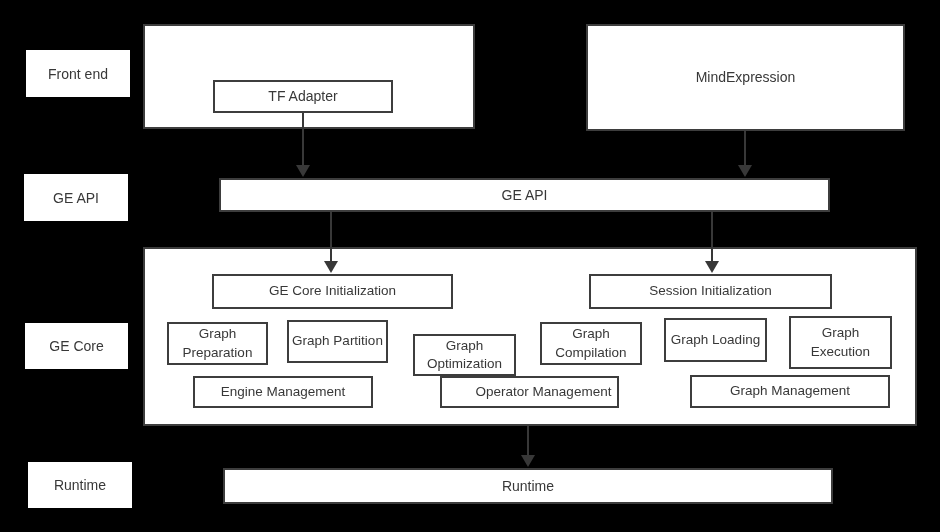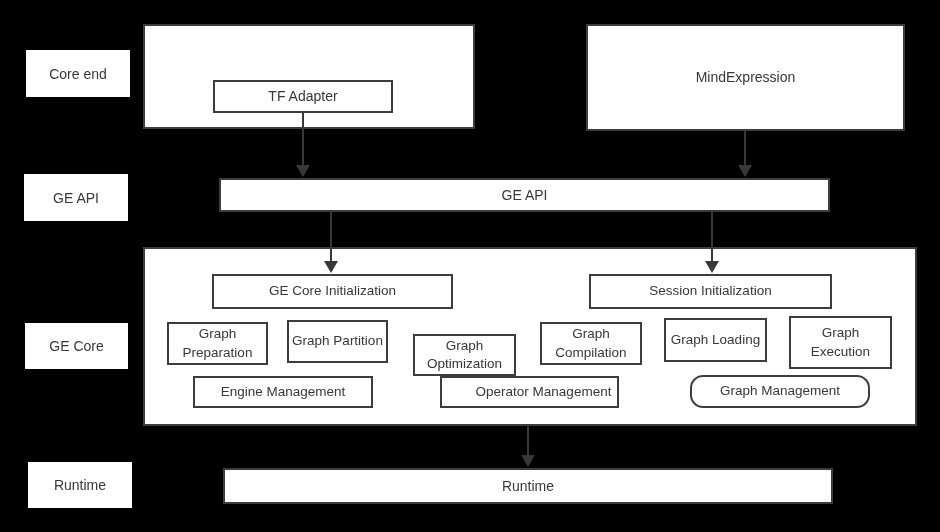--- a/index.html
+++ b/index.html
@@ -74,21 +74,21 @@
 
   #box-graph-preparation  { left: 167px; top: 322px; width: 101px; height: 43px; }
   #box-graph-partition    { left: 287px; top: 320px; width: 101px; height: 43px; }
   #box-graph-optimization { left: 413px; top: 334px; width: 103px; height: 42px; }
   #box-graph-compilation  { left: 540px; top: 322px; width: 102px; height: 43px; }
   #box-graph-loading      { left: 664px; top: 318px; width: 103px; height: 44px; }
   #box-graph-execution    { left: 789px; top: 316px; width: 103px; height: 53px; }
 
   #box-engine-management   { left: 193px; top: 376px; width: 180px; height: 32px; }
   #box-operator-management { left: 440px; top: 376px; width: 179px; height: 32px; padding-left: 28px; }
-  #box-graph-management    { left: 690px; top: 375px; width: 180px; height: 33px; border-radius: 13px; }
+  #box-graph-management    { left: 690px; top: 375px; width: 200px; height: 33px; }
 
   
   .arrow {
     position: absolute;
     width: 14px;
     display: flex;
     flex-direction: column;
     align-items: center;
   }
   .arrow-line { width: 2px; flex: 1; background: var(--arrow); }
@@ -102,21 +102,21 @@
   #arrow-me-to-geapi    { left: 738px; top: 131px; height: 46px; }
   #arrow-geapi-to-init  { left: 324px; top: 212px; height: 61px; }
   #arrow-geapi-to-sess  { left: 705px; top: 212px; height: 61px; }
   #arrow-core-to-runtime{ left: 521px; top: 426px; height: 41px; }
 </style>
 </head>
 <body>
 
 <div class="canvas">
 
-  <div class="row-label" id="lbl-front-end">Core end</div>
+  <div class="row-label" id="lbl-front-end">Front end</div>
   <div class="row-label" id="lbl-ge-api">GE API</div>
   <div class="row-label" id="lbl-ge-core">GE Core</div>
   <div class="row-label" id="lbl-runtime">Runtime</div>
 
   <div class="box" id="box-tensorflow">
     <div class="box center" id="box-tf-adapter">
       <span>TF Adapter</span>
     </div>
   </div>
   <div class="box center" id="box-mindexpression">

